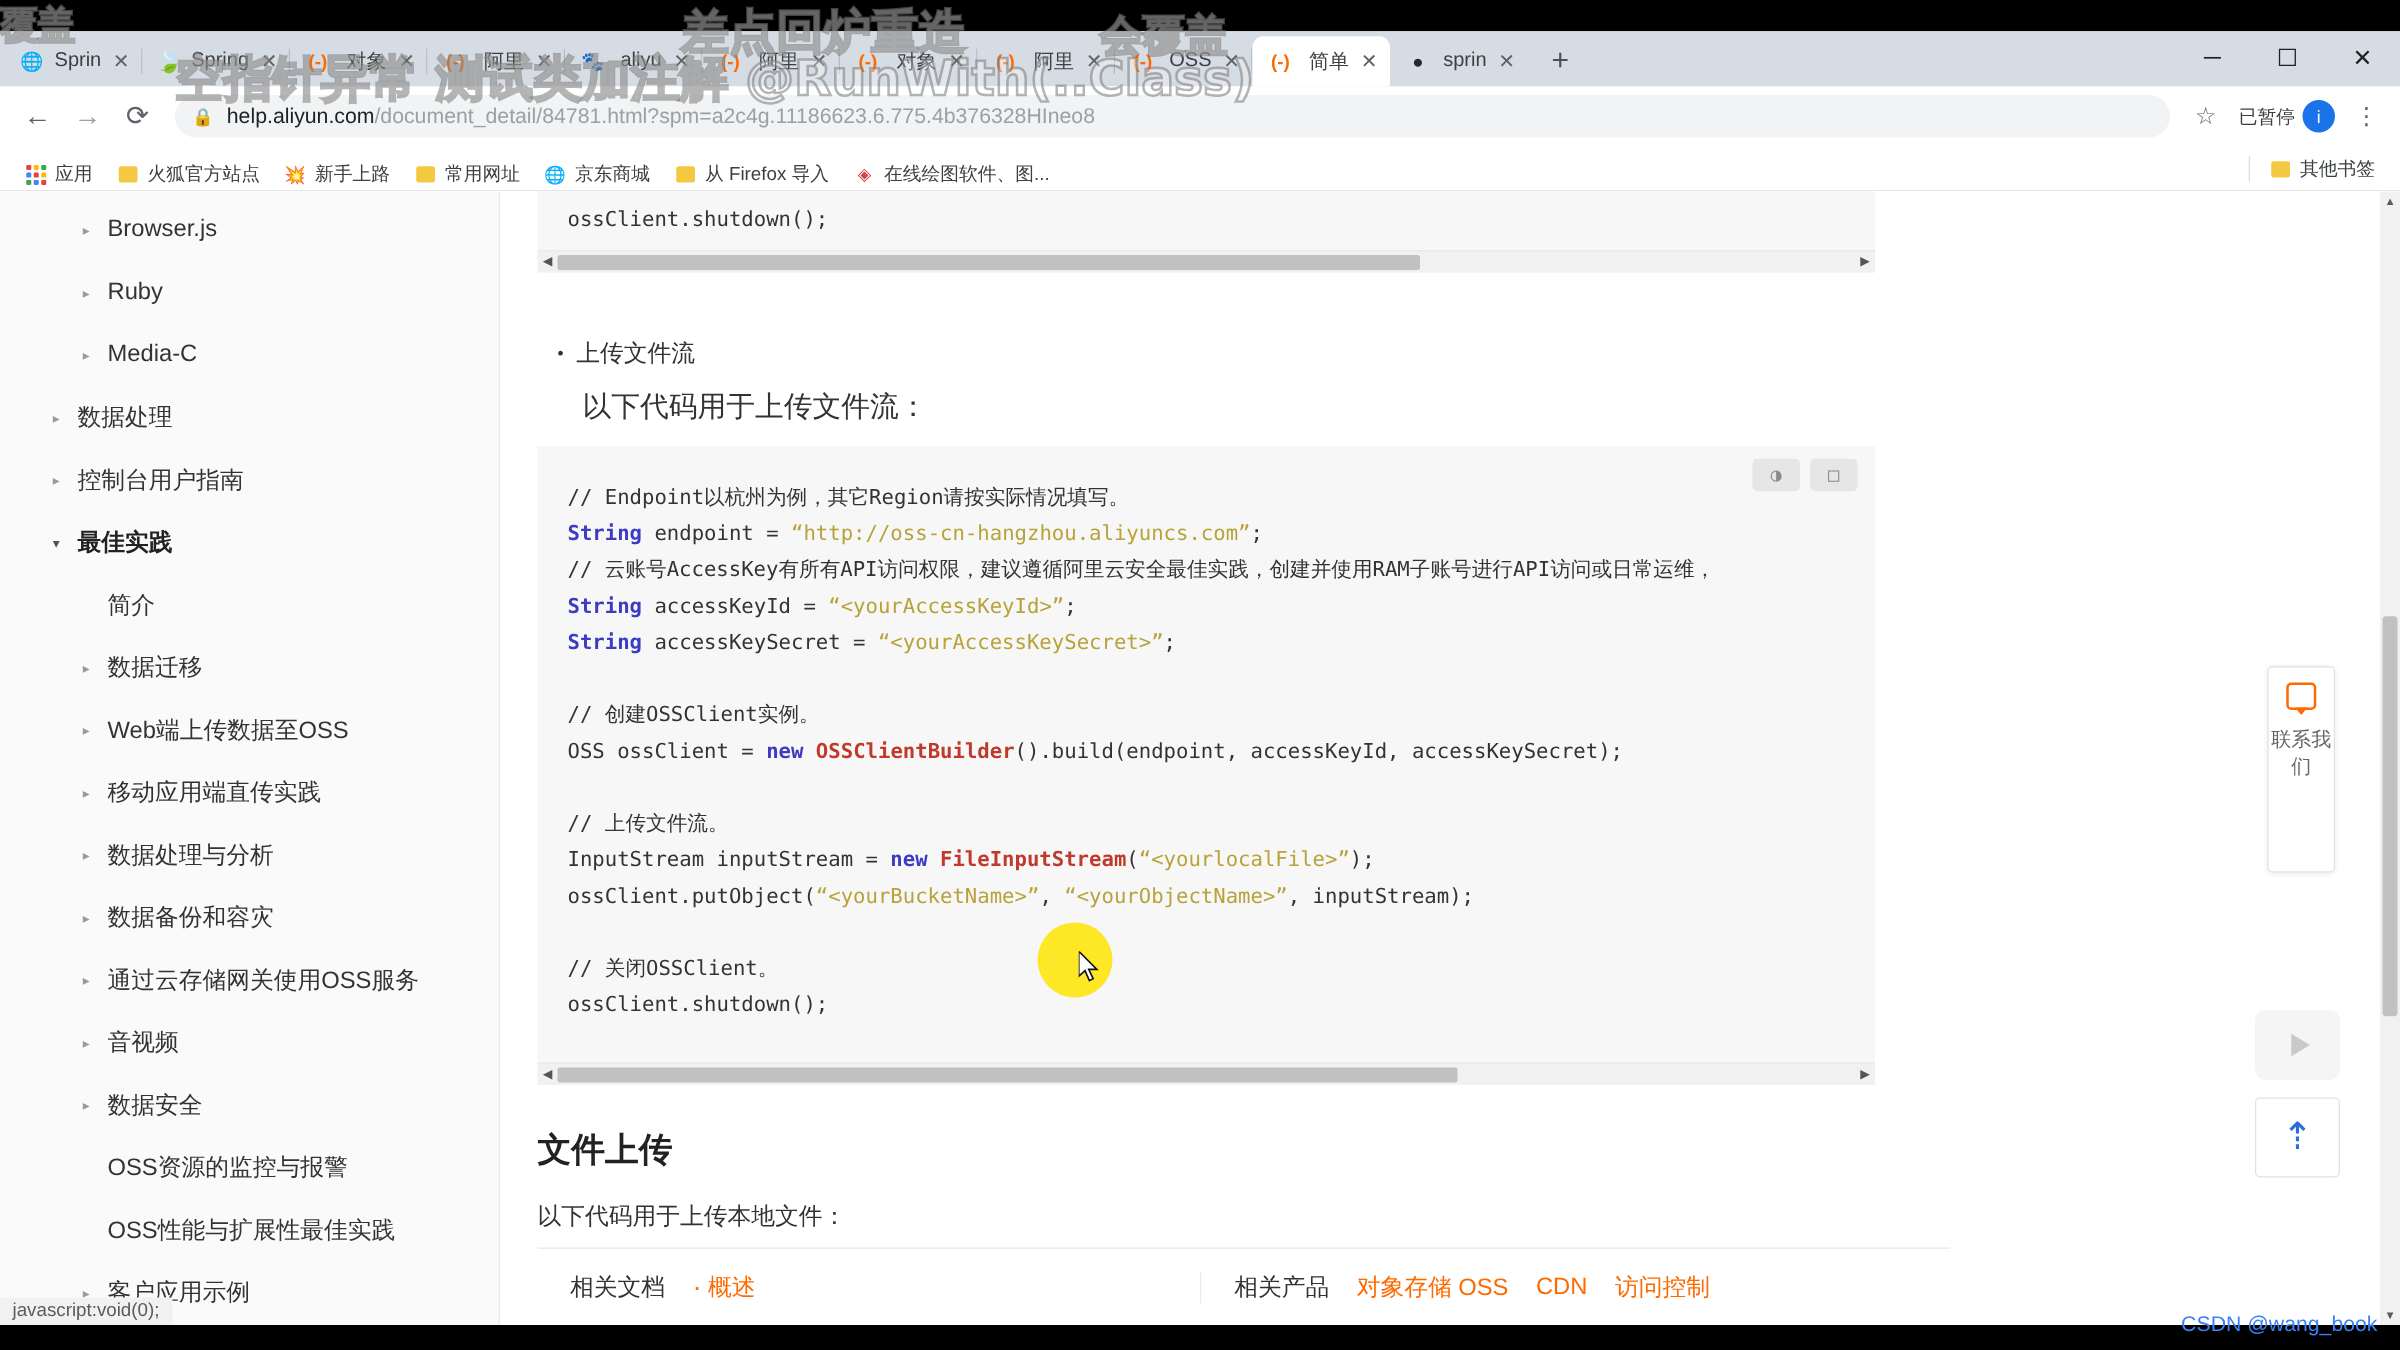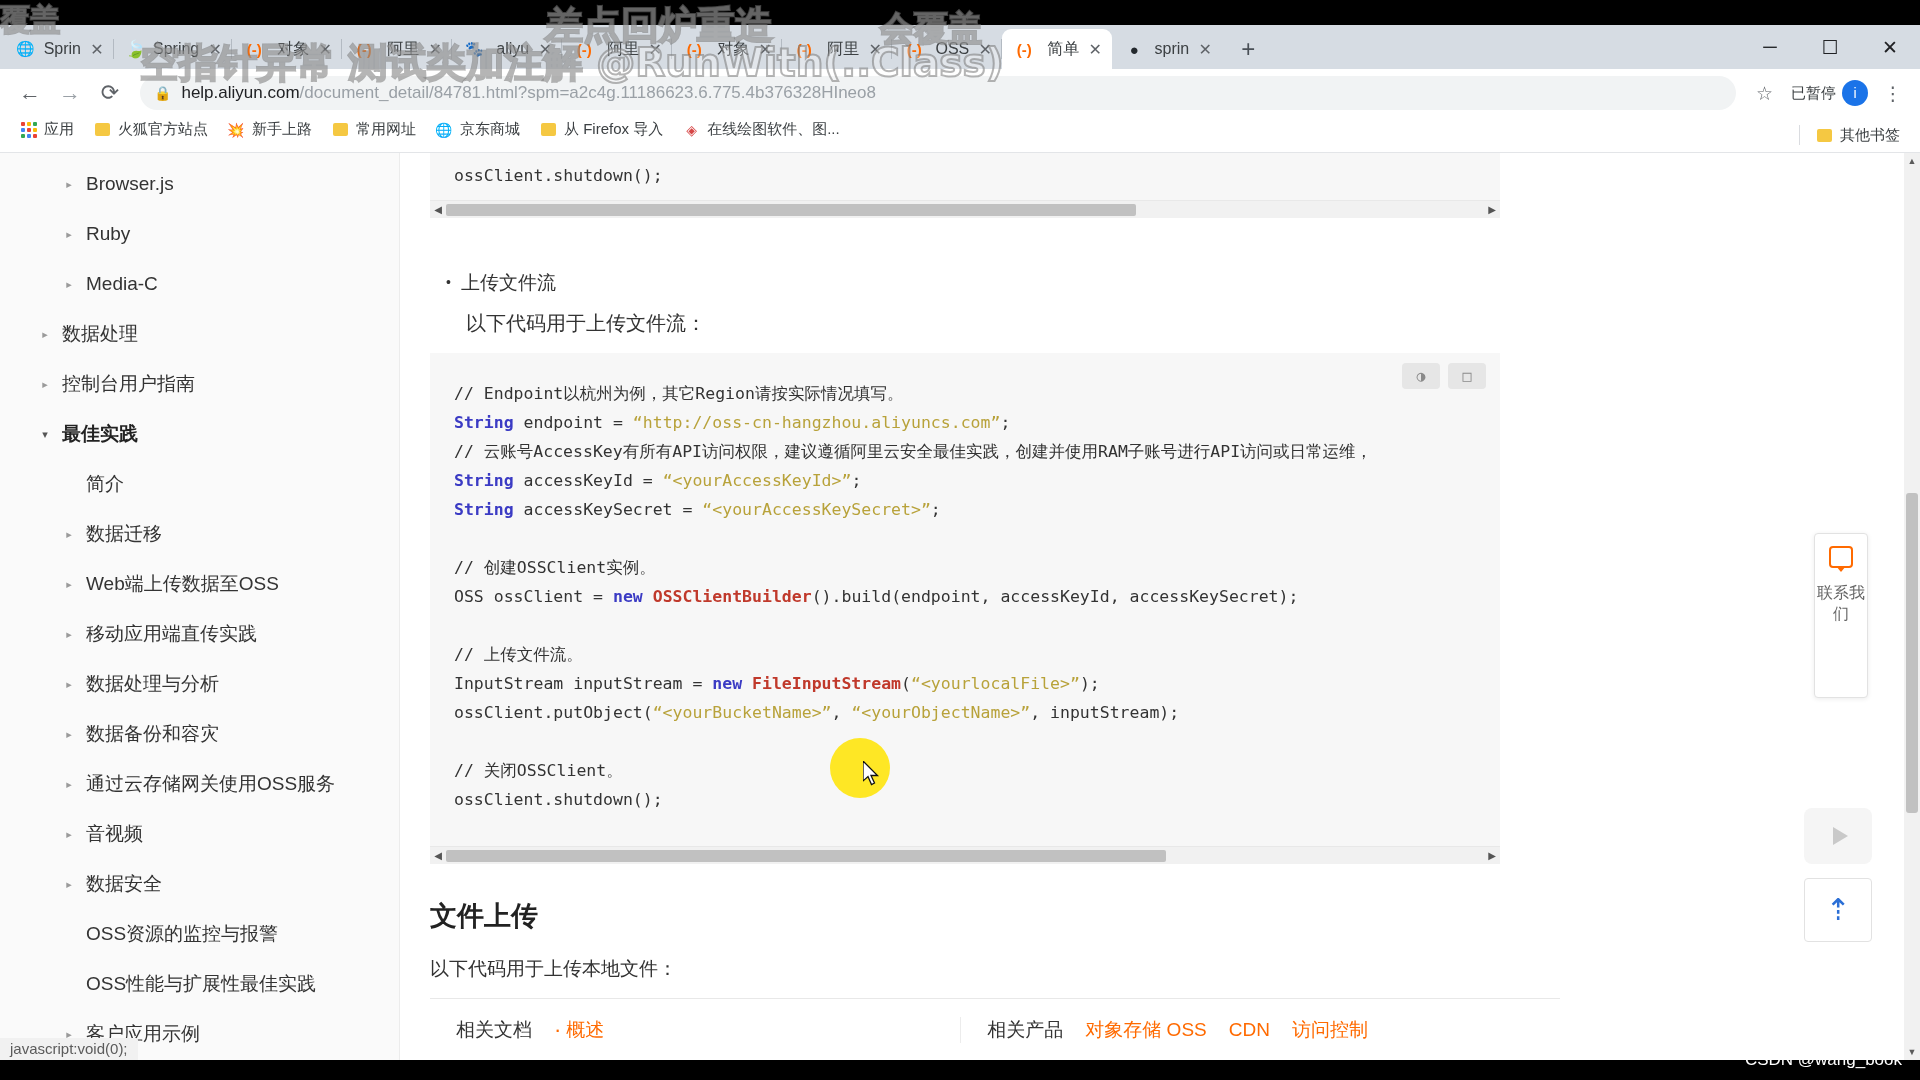--- a/index.html
+++ b/index.html
@@ -139,21 +139,21 @@
     width: 30px; height: 36px;
     display: flex; align-items: center; justify-content: center;
     font-size: 19px; color: #5f6368; letter-spacing: 0;
   }
 
   
   .bookmarks {
     height: 36px;
     background: #fff;
     display: flex;
-    align-items: flex-start;
+    align-items: flex-end;
     padding: 0 12px;
     gap: 4px;
     border-bottom: 1px solid #e3e5e8;
     position: relative;
   }
   .bm {
     display: flex; align-items: center; gap: 7px;
     padding: 3px 8px; border-radius: 4px;
     font-size: 15px; color: #3c4043; white-space: nowrap;
   }
@@ -248,21 +248,21 @@
   }
   .hscroll .track { flex: 1 1 auto; height: 12px; }
 
   .bullet-row {
     display: flex; gap: 10px;
     font-size: 19px; color: #333;
     margin: 52px 0 0 46px;
   }
   .bullet-dot { font-size: 14px; line-height: 24px; }
   .sub-desc {
-    font-size: 20px; color: #333;
+    font-size: 23px; color: #333;
     margin: 14px 0 16px 66px;
   }
 
   .codebox {
     position: relative;
     background: #f7f7f7;
     padding: 26px 24px 32px 24px;
     font-family: "DejaVu Sans Mono", "Liberation Mono", monospace;
     font-size: 16.5px;
     line-height: 29px;
@@ -417,21 +417,21 @@
     pointer-events: none;
   }
   #ov-main { left: 140px; top: 36px; font-size: 39px; }
   #ov-tl { left: 0px; top: 0px; font-size: 30px; }
   #ov-tm { left: 545px; top: 0px; font-size: 38px; }
   #ov-tr { left: 880px; top: 6px; font-size: 34px; }
 
   .watermark {
     position: absolute;
     right: 18px; bottom: 10px;
-    color: #ffffff;
+    color: #3b82f6;
     font-size: 17px;
     z-index: 50;
     font-family: "Liberation Sans", sans-serif;
   }
 </style>
 </head>
 <body>
 
 <div id="screen">
 

